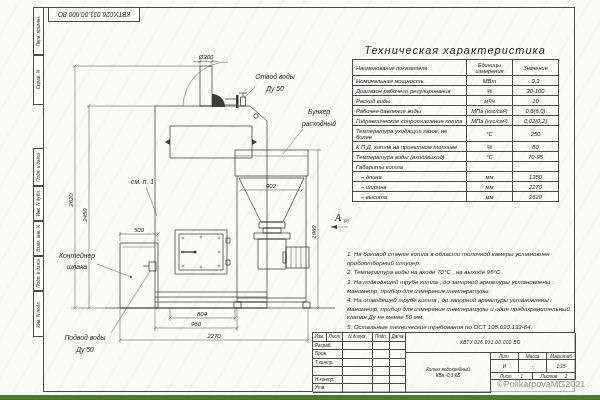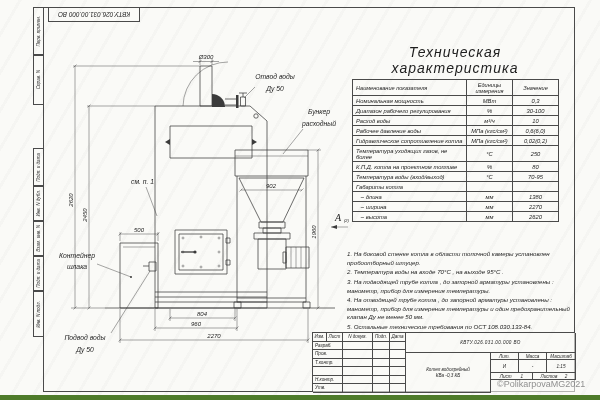--- a/index.html
+++ b/index.html
@@ -18,21 +18,21 @@
   .side-cell { position:absolute; left:0; width:10px; border:1px solid #4a4a4a; border-right:none;
     display:flex; align-items:center; justify-content:center; }
   .side-cell span { writing-mode:vertical-rl; transform:rotate(180deg);
     font-size:4.6px; font-style:italic; white-space:nowrap; color:#333; }
   .top-stamp { position:absolute; left:48px; top:7px; width:92px; height:15px;
     border:1px solid #4a4a4a; border-top:none; display:flex; align-items:center; justify-content:center; }
   .top-stamp span { transform:rotate(180deg); font-size:6.4px; font-style:italic; white-space:nowrap; }
 
   
   .tech { position:absolute; left:352px; top:44px; width:206px; }
-  .tech-title { text-align:center; font-style:italic; font-size:14px; letter-spacing:1px; margin-bottom:3px; }
+  .tech-title { text-align:center; font-style:italic; font-size:11px; letter-spacing:1px; margin-bottom:3px; }
   table.spec { border-collapse:collapse; width:100%; table-layout:fixed; }
   table.spec th, table.spec td { border:0.5px solid #4a4a4a; font-style:italic;
     font-size:5.8px; font-weight:normal; padding:1.5px 3px; vertical-align:middle; }
   table.spec th { text-align:center; font-size:5.6px; height:14px; }
   td.c { text-align:center; }
   col.n { width:114px; } col.u { width:46px; } col.v { width:46px; }
 
   
   .notes { position:absolute; left:347px; top:250px; width:226px; }
   .note { font-style:italic; font-size:6.1px; line-height:1.42; margin-bottom:1px; }

